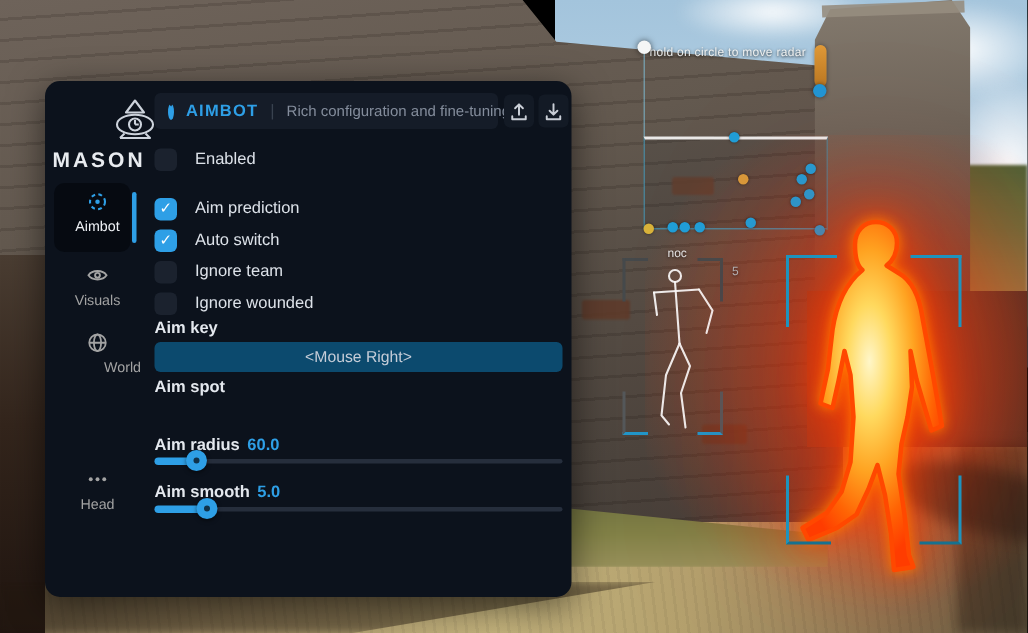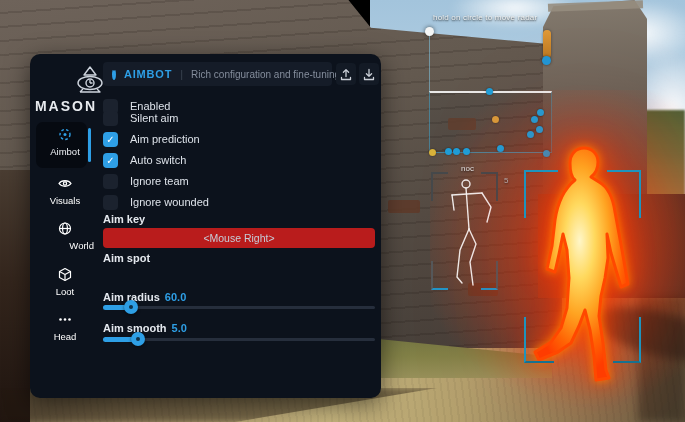--- a/index.html
+++ b/index.html
@@ -45,38 +45,38 @@
     background:radial-gradient(circle at 60% 45%, rgba(255,60,0,.50) 0%, rgba(255,55,0,.28) 38%, rgba(255,50,0,0) 70%); }
   .player-shadow { left:592px; top:312px; width:135px; height:44px; border-radius:50%;
     background:rgba(32,25,18,.55); filter:blur(5px); transform:rotate(14deg); }
   .ground-shadow-left { left:0; top:388px; width:560px; height:34px;
     clip-path:polygon(0 0,78% 0,42% 100%,0 100%); background:rgba(35,25,15,.45); filter:blur(3px); }
   .ground-shadow-right { left:638px; top:296px; width:47px; height:126px;
     background:rgba(28,22,15,.45); filter:blur(4px); }
 
   
   .radar { left:425px; top:13px; width:134px; height:146px; }
-  .radar-hint { position:absolute; left:8px; top:0; font-size:8px; letter-spacing:.2px; color:#eef0f0;
+  .radar-hint { position:absolute; left:8px; top:17px; font-size:8px; letter-spacing:.2px; color:#eef0f0;
     text-shadow:0 1px 2px rgba(0,0,0,.85); white-space:nowrap; }
   .radar-handle { position:absolute; left:0; top:14px; width:9px; height:9px; border-radius:50%;
     background:#f4f6f6; box-shadow:0 0 4px rgba(0,0,0,.6); }
   .radar-vline { position:absolute; left:4px; top:23px; width:1px; height:55px; background:rgba(130,200,230,.55); }
   .radar-box { position:absolute; left:4px; top:78px; width:123px; height:62px;
     border-top:2px solid rgba(250,250,250,.9);
     border-left:1px solid rgba(70,170,210,.55);
     border-right:1px solid rgba(70,170,210,.40);
     border-bottom:1px solid rgba(70,170,210,.60);
     background:rgba(8,22,30,.10); }
   .radar-dot { position:absolute; border-radius:50%; width:7px; height:7px; box-shadow:0 0 2px rgba(0,0,0,.5); }
   .marker-capsule { left:543px; top:30px; width:8px; height:28px; border-radius:4px;
     background:linear-gradient(180deg,#e09a38,#b97722); box-shadow:0 0 3px rgba(0,0,0,.4); }
   .marker-dot { left:542px; top:56px; width:9px; height:9px; border-radius:50%;
     background:#2196d4; box-shadow:0 0 3px rgba(0,0,0,.5); }
 
-  .skeleton-wrap { left:429px; top:163px; width:82px; height:130px; }
+  .skeleton-wrap { left:413px; top:163px; width:82px; height:130px; }
   .skel-name { position:absolute; left:32px; top:1px; font-size:8px; color:#e2e2e2; text-shadow:0 1px 2px rgba(0,0,0,.7); }
   .skel-dist { position:absolute; left:75px; top:13px; font-size:8px; color:#aeb4b6; text-shadow:0 1px 2px rgba(0,0,0,.6); }
   .skel-corner { position:absolute; width:17px; height:29px; }
   .sk-tl { left:2px;  top:9px;   border-left:2px solid #45494b; border-top:2px solid #45494b; }
   .sk-tr { left:52px; top:9px;   border-right:2px solid #45494b; border-top:2px solid #45494b; }
   .sk-bl { left:2px;  top:98px;  border-left:2px solid #54585a; border-bottom:2px solid #2196c9; }
   .sk-br { left:52px; top:98px;  border-right:2px solid #54585a; border-bottom:2px solid #2196c9; }
   .skel-svg { position:absolute; left:0; top:8px; }
 
   .esp-wrap { left:524px; top:170px; width:117px; height:193px; }
@@ -89,21 +89,21 @@
   .player-svg { left:523px; top:136px;
     filter: drop-shadow(0 0 4px #ff7a00) drop-shadow(0 0 12px rgba(255,70,0,.9))
             drop-shadow(0 0 30px rgba(255,45,0,.6)) drop-shadow(0 0 55px rgba(255,30,0,.35)); }
 
   
   .panel { left:30px; top:54px; width:351px; height:344px; background:#0c121c; border-radius:10px;
     box-shadow:0 6px 24px rgba(0,0,0,.55); color:#dde2e9; }
   .brand-logo { position:absolute; left:43px; top:12px; color:#cdd3dc; }
   .brand-name { position:absolute; left:0; top:44px; width:72px; text-align:center; font-size:14px;
     font-weight:bold; letter-spacing:2px; color:#e8ebef; }
-  .nav-item { position:absolute; left:6px; width:58px; text-align:center; color:#ffffff; cursor:pointer; }
+  .nav-item { position:absolute; left:6px; width:58px; text-align:center; color:#a3a3a3; cursor:pointer; }
   .nav-item .nav-ic { display:block; height:16px; }
   .nav-item .nav-label { display:block; font-size:9.5px; margin-top:3px; }
   .nav-sel-box { position:absolute; left:6px; top:68px; width:51px; height:46px; background:#060a11; border-radius:7px; }
   .nav-sel-bar { position:absolute; left:58px; top:74px; width:3px; height:34px; border-radius:2px; background:#2e9fe6; }
   .nav-aimbot { top:73px; color:#2e9fe6; }
   .nav-aimbot .nav-label { color:#eef1f5; }
   .nav-visuals { top:122px; } .nav-world { top:167px;text-align:right; } .nav-loot { top:213px; }
   .nav-misc { top:258px; } .nav-settings { top:304px; }
 
   .hdr-bar { position:absolute; left:73px; top:8px; width:229px; height:24px; background:#151c28;
@@ -116,21 +116,21 @@
     display:flex; align-items:center; justify-content:center; color:#c9ced6; cursor:pointer; }
   .io-up { left:306px; } .io-down { left:329px; }
 
   .check-row { position:absolute; left:73px; height:16px; display:flex; align-items:center; cursor:pointer; }
   .checkbox { width:15px; height:15px; border-radius:4px; background:#1b222e; display:flex;
     align-items:center; justify-content:center; font-size:10px; color:transparent; }
   .check-row.checked .checkbox { background:#2e9fe6; color:#fff; }
   .check-label { margin-left:12px; font-size:11px; color:#dde2e9; }
 
   .fld-label { position:absolute; left:73px; font-size:11px; font-weight:bold; color:#e4e8ee; }
-  .key-btn { position:absolute; left:73px; top:174px; width:272px; height:20px; background:#b91c1c;
+  .key-btn { position:absolute; left:73px; top:174px; width:272px; height:20px; background:#0c4a6e;
     border-radius:4px; display:flex; align-items:center; justify-content:center;
     font-size:10.5px; color:#c6cdd8; cursor:pointer; }
   .dropdown { position:absolute; left:73px; top:212px; width:272px; height:19px; background:#141b27;
     border-radius:4px; display:flex; align-items:center; padding:0 9px; font-size:10.5px; color:#cfd5de; cursor:pointer; }
   .dropdown .dd-chevron { margin-left:auto; color:#8b94a3; }
 
   .slider-row { position:absolute; left:73px; font-size:11px; font-weight:bold; color:#e4e8ee; }
   .slider-val { color:#2e9fe6; margin-left:5px; }
   .slider { position:absolute; left:73px; width:272px; height:14px; cursor:pointer; }
   .slider .track { position:absolute; left:0; top:6px; width:100%; height:3px; border-radius:2px; background:#262e3c; }
@@ -277,31 +277,20 @@
           <g transform="translate(22,0)" stroke="currentColor" fill="none" stroke-width="1.2">
         <circle cx="7" cy="7.5" r="5.5"></circle>
             <ellipse cx="7" cy="7.5" rx="2.4" ry="5.5"></ellipse>
             <path d="M1.5,7.5 L12.5,7.5"></path>
           </g>
         </svg>
     </span>
     <span class="nav-label">World</span>
   </div>
 
-  <div class="nav-item nav-loot">
-    <span class="nav-ic">
-      <svg width="58" height="15" viewBox="0 0 58 15">
-          <g transform="translate(22,0)" stroke="currentColor" fill="none" stroke-width="1.2" stroke-linejoin="round">
-        <path d="M7,1.5 L12.5,4.5 L12.5,10.5 L7,13.5 L1.5,10.5 L1.5,4.5 Z"></path>
-            <path d="M1.5,4.5 L7,7.5 L12.5,4.5 M7,7.5 L7,13.5"></path>
-          </g>
-        </svg>
-    </span>
-    <span class="nav-label">Loot</span>
-  </div>
 
   <div class="nav-item nav-misc">
     <span class="nav-ic">
       <svg width="58" height="15" viewBox="0 0 58 15">
           <g fill="currentColor" transform="translate(22,0)">
         <circle cx="2.5" cy="7.5" r="1.3"></circle>
             <circle cx="7" cy="7.5" r="1.3"></circle>
             <circle cx="11.5" cy="7.5" r="1.3"></circle>
           </g>
         </svg>
@@ -330,24 +319,20 @@
         <path d="M6,1.5 L6,8.2 M3.4,5.8 L6,8.4 L8.6,5.8"></path>
           <path d="M1.5,9.5 L1.5,11.5 L10.5,11.5 L10.5,9.5"></path>
         </g>
       </svg>
   </div>
 
   <div class="check-row" style="top:44px">
     <span class="checkbox">✓</span>
     <span class="check-label">Enabled</span>
   </div>
-  <div class="check-row" style="top:56px">
-    <span class="checkbox">✓</span>
-    <span class="check-label">Silent aim</span>
-  </div>
   <div class="check-row checked" style="top:77px">
     <span class="checkbox">✓</span>
     <span class="check-label">Aim prediction</span>
   </div>
   <div class="check-row checked" style="top:98px">
     <span class="checkbox">✓</span>
     <span class="check-label">Auto switch</span>
   </div>
   <div class="check-row" style="top:119px">
     <span class="checkbox">✓</span>

